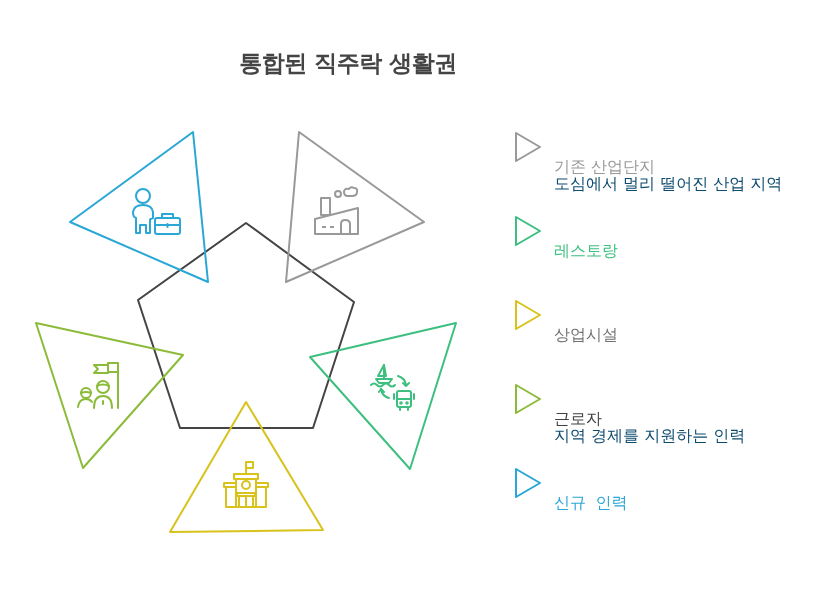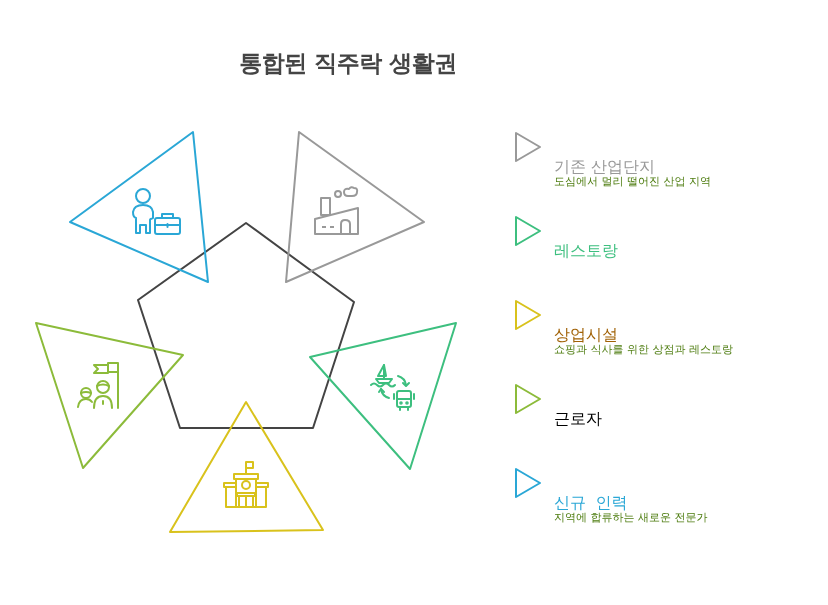--- a/index.html
+++ b/index.html
@@ -5,21 +5,21 @@
   html, body { margin: 0; padding: 0; background: #ffffff; }
   body { width: 828px; height: 605px; position: relative; overflow: hidden;
          font-family: "DejaVu Sans", "Liberation Sans", sans-serif; }
   .title { position: absolute; left: 0; width: 696px; top: 48px; text-align: center;
            font-size: 23px; font-weight: bold; color: #444444; letter-spacing: -0.5px; }
   svg.diagram { position: absolute; left: 0; top: 0; }
   .legend { position: absolute; left: 514px; top: 0; width: 300px; }
   .legend-item { position: absolute; left: 0; width: 300px; height: 70px; }
   .legend-marker { position: absolute; left: 0; top: 0; width: 30px; height: 34px; }
   .legend-label { position: absolute; left: 40px; top: 7px; font-size: 16px; white-space: nowrap; margin-top: 20px; }
-  .legend-desc { position: absolute; left: 40px; top: 44px; font-size: 11px; color: #4d7c0f; white-space: nowrap; }
+  .legend-desc { position: absolute; left: 40px; top: 44px; font-size: 16px; color: #0c4a6e; white-space: nowrap; }
 </style>
 </head>
 <body>
 
 <div class="title">통합된 직주락 생활권</div>
 
 <svg class="diagram" width="828" height="605" viewBox="0 0 828 605">
 
   <polygon points="246,223 354,302 313,428 180,428 138,300" fill="none" stroke="#444444" stroke-width="2" stroke-linejoin="round"></polygon>
 
@@ -111,31 +111,30 @@
     <svg class="legend-marker" viewBox="0 0 30 34">
       <polygon points="2,3 26,17 2,31" fill="none" stroke="#3dbf7f" stroke-width="2" stroke-linejoin="round"></polygon>
     </svg>
     <div class="legend-label" style="color:#3dbf7f;">레스토랑</div>
   </div>
 
   <div class="legend-item" style="top:298px;">
     <svg class="legend-marker" viewBox="0 0 30 34">
       <polygon points="2,3 26,17 2,31" fill="none" stroke="#d9c21c" stroke-width="2" stroke-linejoin="round"></polygon>
     </svg>
-    <div class="legend-label" style="color:#a16207;">상업시설</div>
-    <div class="legend-desc">쇼핑과 식사를 위한 상점과 레스토랑</div>
+    <div class="legend-label" style="color:#737373;">상업시설</div>
   </div>
 
   <div class="legend-item" style="top:382px;">
     <svg class="legend-marker" viewBox="0 0 30 34">
       <polygon points="2,3 26,17 2,31" fill="none" stroke="#8cbb3a" stroke-width="2" stroke-linejoin="round"></polygon>
     </svg>
-    <div class="legend-label" style="color:#000000;">근로자</div>
+    <div class="legend-label" style="color:#404040;">근로자</div>
+    <div class="legend-desc">지역 경제를 지원하는 인력</div>
   </div>
 
   <div class="legend-item" style="top:466px;">
     <svg class="legend-marker" viewBox="0 0 30 34">
       <polygon points="2,3 26,17 2,31" fill="none" stroke="#2aa7d6" stroke-width="2" stroke-linejoin="round"></polygon>
     </svg>
     <div class="legend-label" style="color:#2aa7d6;font-family:Liberation Mono, monospace;">신규 인력</div>
-    <div class="legend-desc">지역에 합류하는 새로운 전문가</div>
   </div>
 </div>
 
 </body></html>

